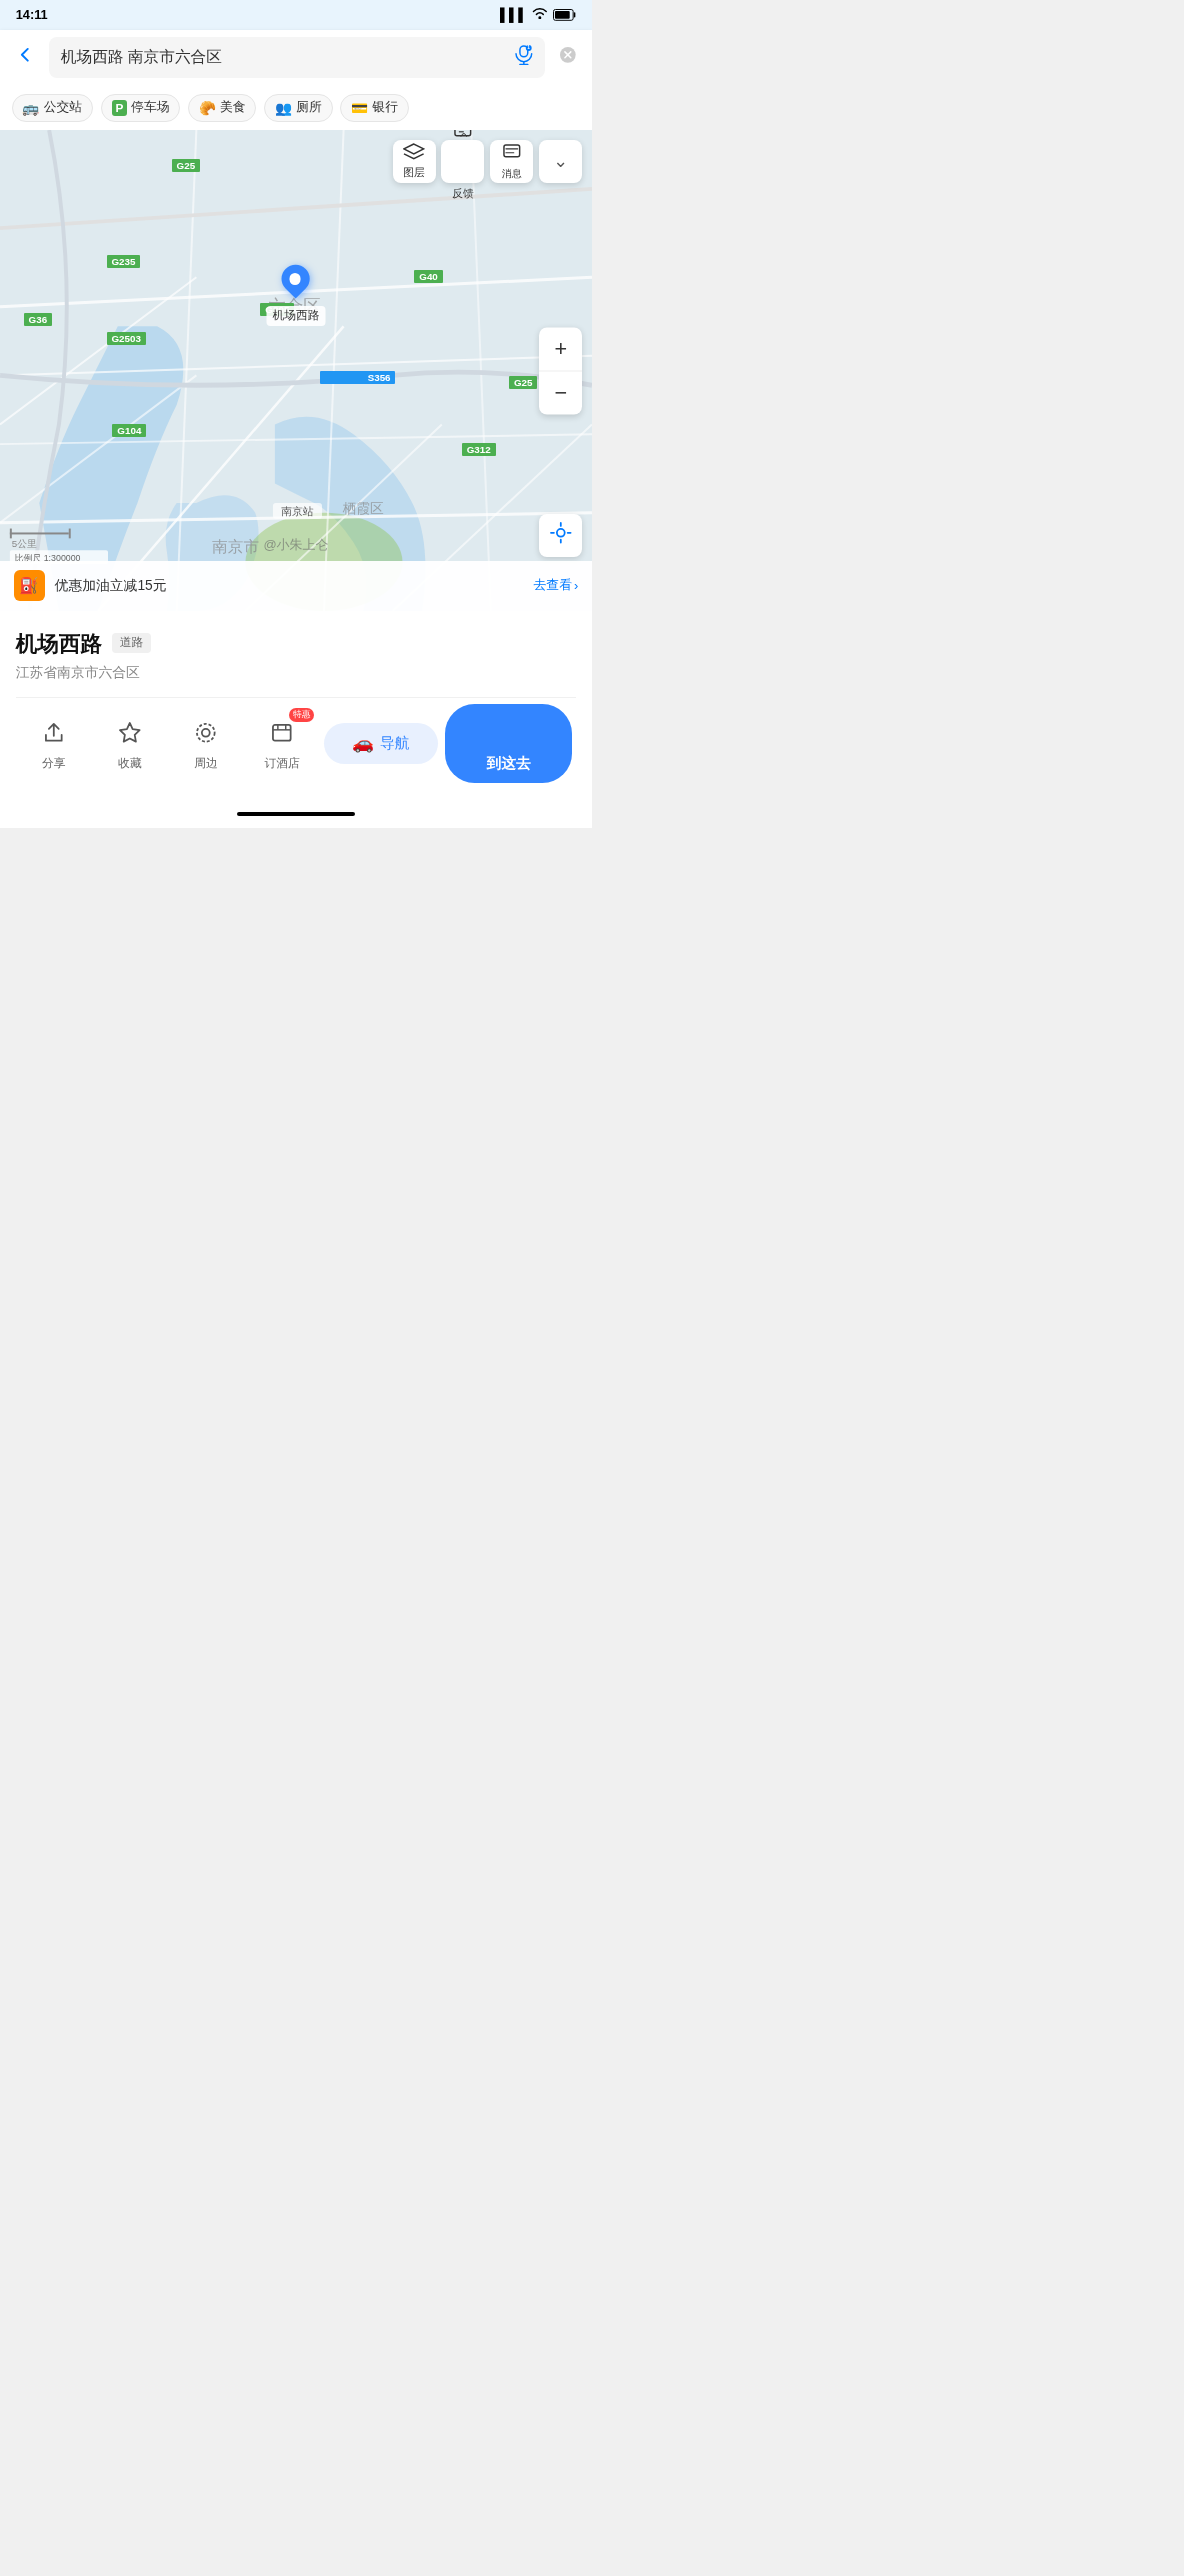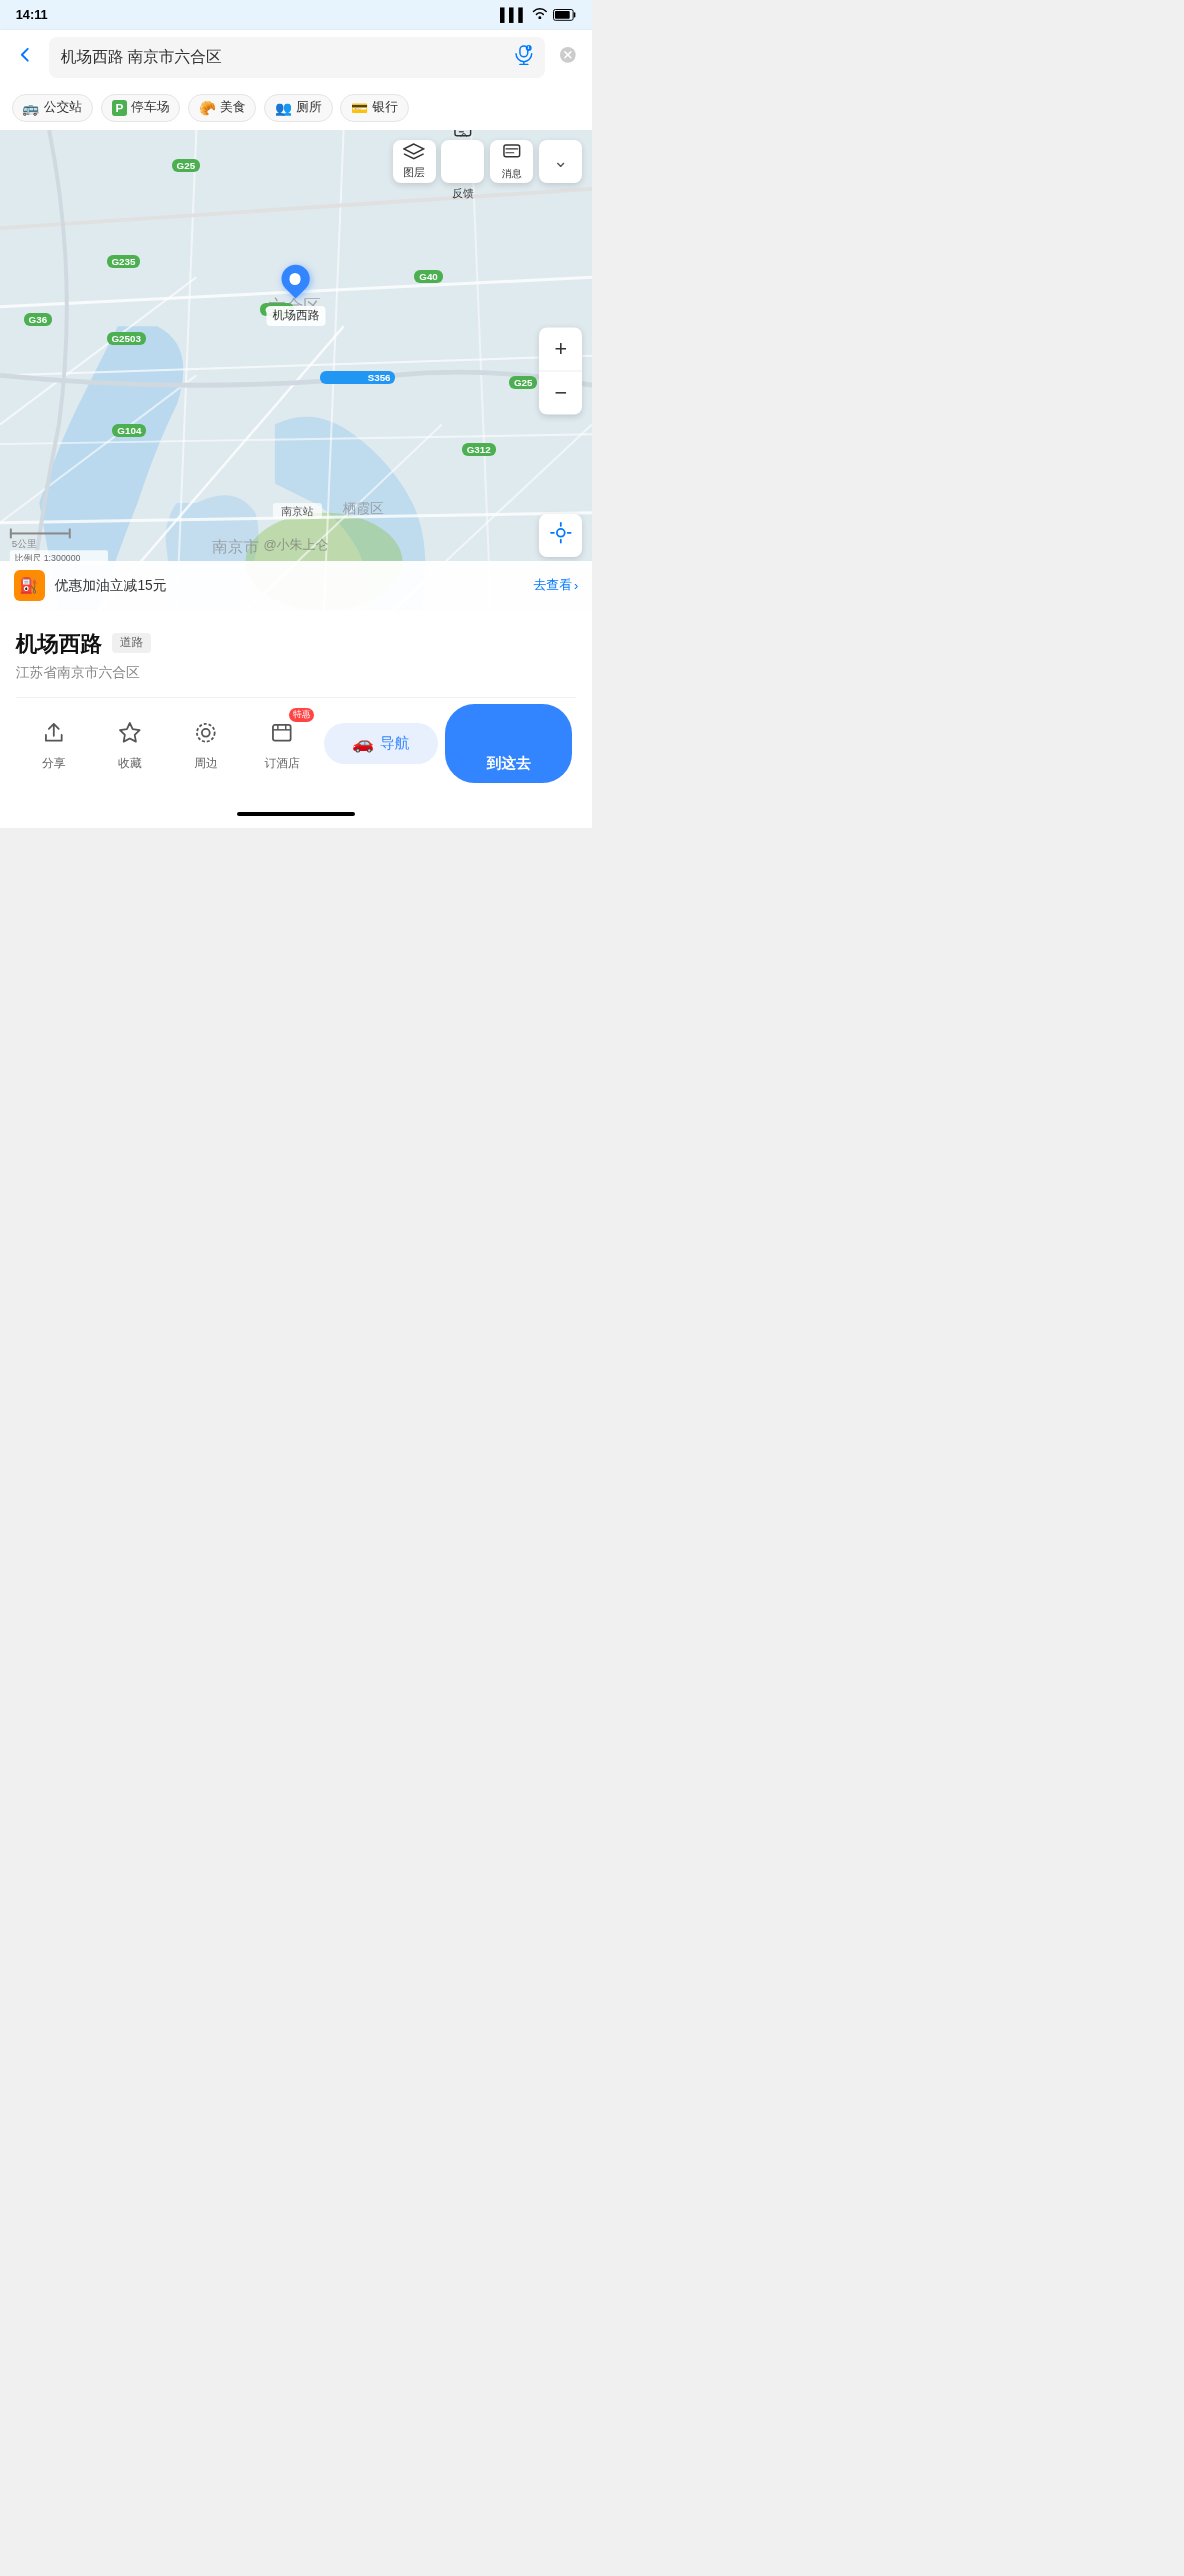--- a/index.html
+++ b/index.html
@@ -44,21 +44,20 @@
       padding: 3.9px;
     }
     .search-input-wrap {
       flex: 1;
       background: #f5f5f5;
       border-radius: 7.9px;
       padding: 7.9px 11.8px;
       display: flex;
       align-items: center;
       justify-content: space-between;
-      font-family: Liberation Serif, serif;
     }
     .search-text { font-size: 15.7px; color: #333; }
     .mic-btn {
       color: #007AFF;
       font-size: 17.7px;
       cursor: pointer;
     }
     .clear-btn {
       color: #999;
       font-size: 19.6px;
@@ -206,21 +205,21 @@
       font-size: 11.8px;
       color: #333;
       white-space: nowrap;
     }
 
     
     .hw-badge {
       position: absolute;
       background: #4CAF50;
       color: #fff;
-      border-radius: 6px;
+      border-radius: 1px;
       padding: 1px 4.9px;
       font-size: 9.8px;
       font-weight: bold;
     }
     .hw-badge.blue { background: #2196F3; padding-left: 48px; }
 
     
     .promo-banner {
       position: absolute;
       bottom: 0;

